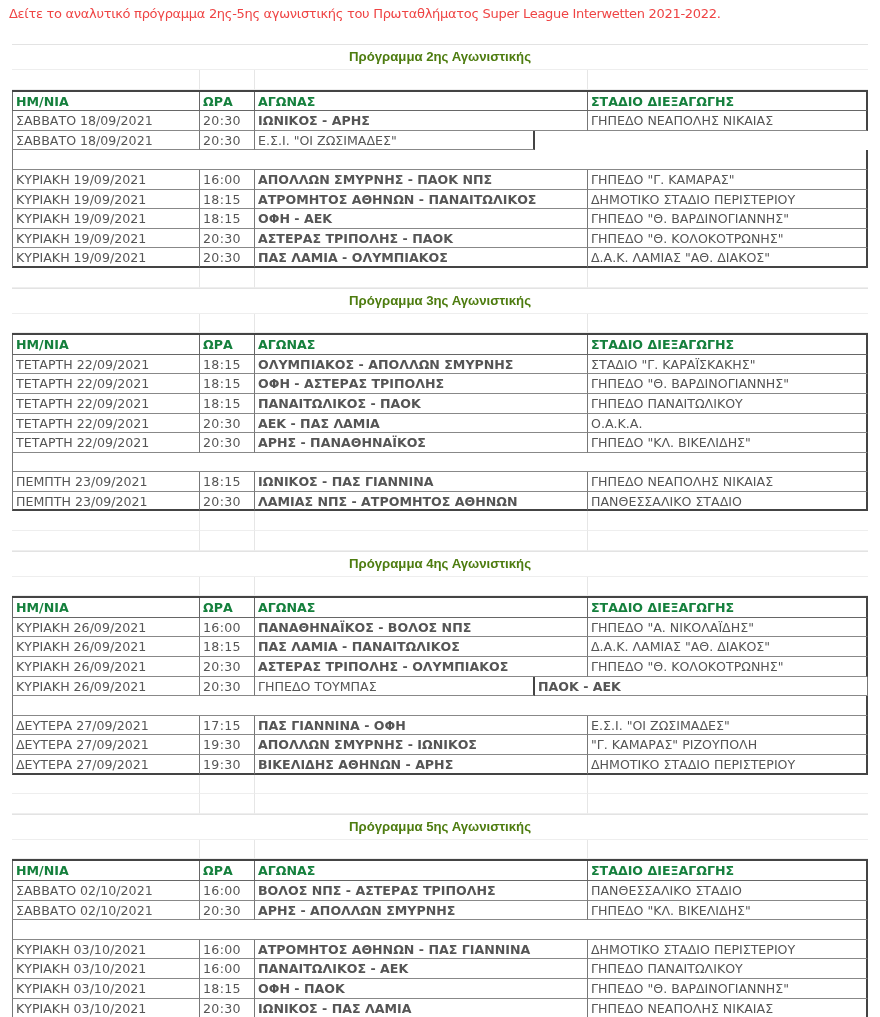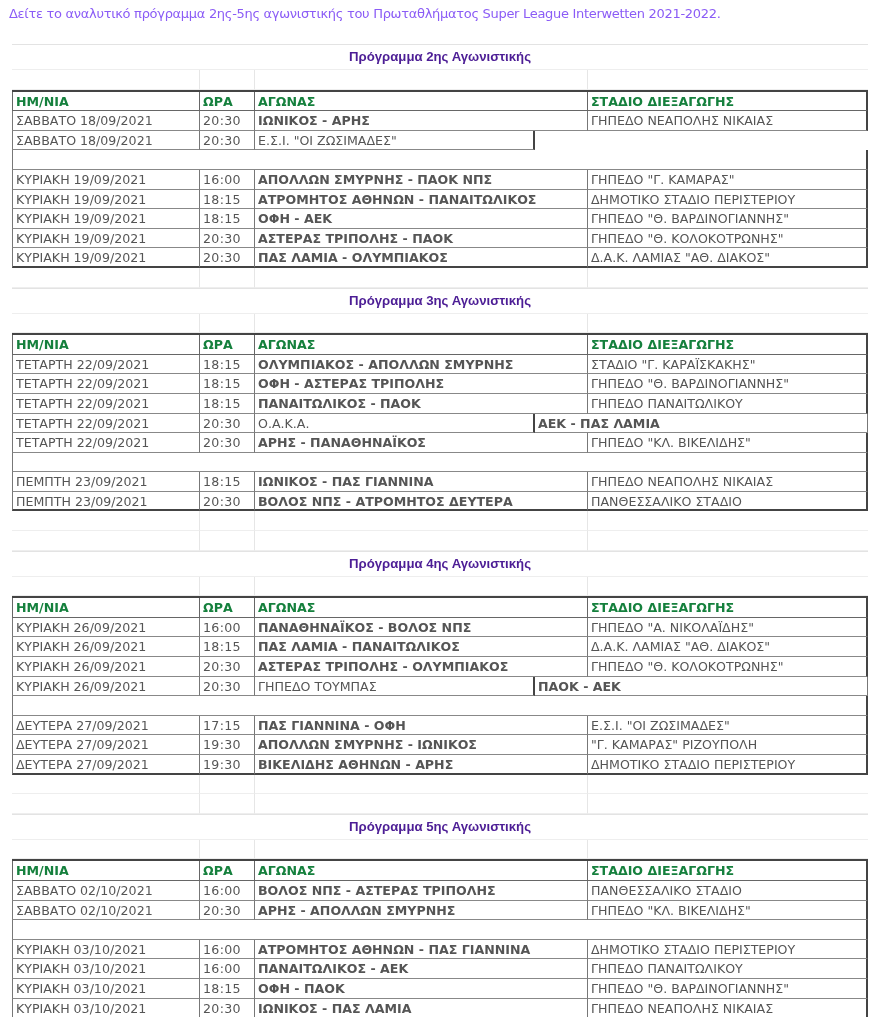--- a/index.html
+++ b/index.html
@@ -1,25 +1,25 @@
 <!DOCTYPE html>
 <html><head>
 <meta charset="utf-8">
 <style>
   html, body { margin: 0; padding: 0; background: #ffffff; }
   body { width: 880px; height: 1017px; position: relative; overflow: hidden; font-family: "DejaVu Sans", sans-serif; }
-  .caption { position: absolute; left: 9px; top: 6px; font-size: 13px; color: #8b5cf6; letter-spacing: -0.3px; font-family: "DejaVu Sans", sans-serif; }
+  .caption { position: absolute; left: 9px; top: 6px; font-size: 13px; color: #ef4444; letter-spacing: -0.3px; font-family: "DejaVu Sans", sans-serif; }
   .sheet { position: absolute; left: 12px; top: 44px; width: 856px; }
   .row { position: relative; height: 19.6px; display: flex; font-family: "DejaVu Sans", sans-serif; font-size: 12.6px; color: #555555; }
   .cell { box-sizing: border-box; height: 100%; padding-left: 3px; white-space: nowrap; overflow: hidden; line-height: 19px; }
   .c0 { width: 188px; } .c1 { width: 55px; } .c2 { width: 333px; font-weight: bold; } .c3 { width: 280px; }
   .grid .cell { border-right: 1px solid #e6e6e6; border-bottom: 1px solid #eeeeee; }
   .grid .c3 { border-right: none; }
   .title-row { height: 24px; border-top: 1px solid #e3e3e3; border-bottom: 1px solid #eeeeee; }
-  .title-row .title { width: 100%; text-align: center; font-weight: bold; color: #4c1d95; font-size: 13.2px; line-height: 23px; font-family: "Liberation Sans", sans-serif; }
+  .title-row .title { width: 100%; text-align: center; font-weight: bold; color: #4d7c0f; font-size: 13.2px; line-height: 23px; font-family: "Liberation Sans", sans-serif; }
   .header-row { border-top: 2px solid #444444; }
   .header-row .cell { font-weight: bold; color: #15803d; border-right: 1px solid #666666; border-bottom: 1px solid #666666; }
   .header-row .c0 { border-left: 1px solid #666666; }
   .header-row .c3 { border-right: 2px solid #444444; }
   .data-row .cell { border-right: 1px solid #777777; border-bottom: 1px solid #888888; }
   .data-row .c0 { border-left: 1px solid #777777; }
   .data-row .c3 { border-right: 2px solid #444444; }
   .data-row.last .cell { border-bottom: 2px solid #444444; }
   .gap-row { height: 19.6px; border-left: 1px solid #777; border-right: 2px solid #444; box-sizing: border-box; border-bottom: 1px solid #888; }
   .time { letter-spacing: 0.3px; }
@@ -126,40 +126,40 @@
       </div>
       <div class="row data-row">
         <div class="cell c0">ΤΕΤΑΡΤΗ 22/09/2021</div>
         <div class="cell c1 time">18:15</div>
         <div class="cell c2">ΠΑΝΑΙΤΩΛΙΚΟΣ - ΠΑΟΚ</div>
         <div class="cell c3">ΓΗΠΕΔΟ ΠΑΝΑΙΤΩΛΙΚΟΥ</div>
       </div>
       <div class="row data-row">
         <div class="cell c0">ΤΕΤΑΡΤΗ 22/09/2021</div>
         <div class="cell c1 time">20:30</div>
+        <div class="cell c2">ΑΕΚ - ΠΑΣ ΛΑΜΙΑ</div>
         <div class="cell c3">Ο.Α.Κ.Α.</div>
-        <div class="cell c2">ΑΕΚ - ΠΑΣ ΛΑΜΙΑ</div>
       </div>
       <div class="row data-row">
         <div class="cell c0">ΤΕΤΑΡΤΗ 22/09/2021</div>
         <div class="cell c1 time">20:30</div>
         <div class="cell c2">ΑΡΗΣ - ΠΑΝΑΘΗΝΑΪΚΟΣ</div>
         <div class="cell c3">ΓΗΠΕΔΟ "ΚΛ. ΒΙΚΕΛΙΔΗΣ"</div>
       </div>
       <div class="gap-row"></div>
       <div class="row data-row">
         <div class="cell c0">ΠΕΜΠΤΗ 23/09/2021</div>
         <div class="cell c1 time">18:15</div>
         <div class="cell c2">ΙΩΝΙΚΟΣ - ΠΑΣ ΓΙΑΝΝΙΝΑ</div>
         <div class="cell c3">ΓΗΠΕΔΟ ΝΕΑΠΟΛΗΣ ΝΙΚΑΙΑΣ</div>
       </div>
       <div class="row data-row last">
         <div class="cell c0">ΠΕΜΠΤΗ 23/09/2021</div>
         <div class="cell c1 time">20:30</div>
-        <div class="cell c2">ΒΟΛΟΣ ΝΠΣ - ΑΤΡΟΜΗΤΟΣ ΔΕΥΤΕΡΑ</div>
+        <div class="cell c2">ΛΑΜΙΑΣ ΝΠΣ - ΑΤΡΟΜΗΤΟΣ ΑΘΗΝΩΝ</div>
         <div class="cell c3">ΠΑΝΘΕΣΣΑΛΙΚΟ ΣΤΑΔΙΟ</div>
       </div>
     </div>
     <div class="block">
       <div class="row grid">
         <div class="cell c0"></div>
         <div class="cell c1"></div>
         <div class="cell c2"></div>
         <div class="cell c3"></div>
       </div>

